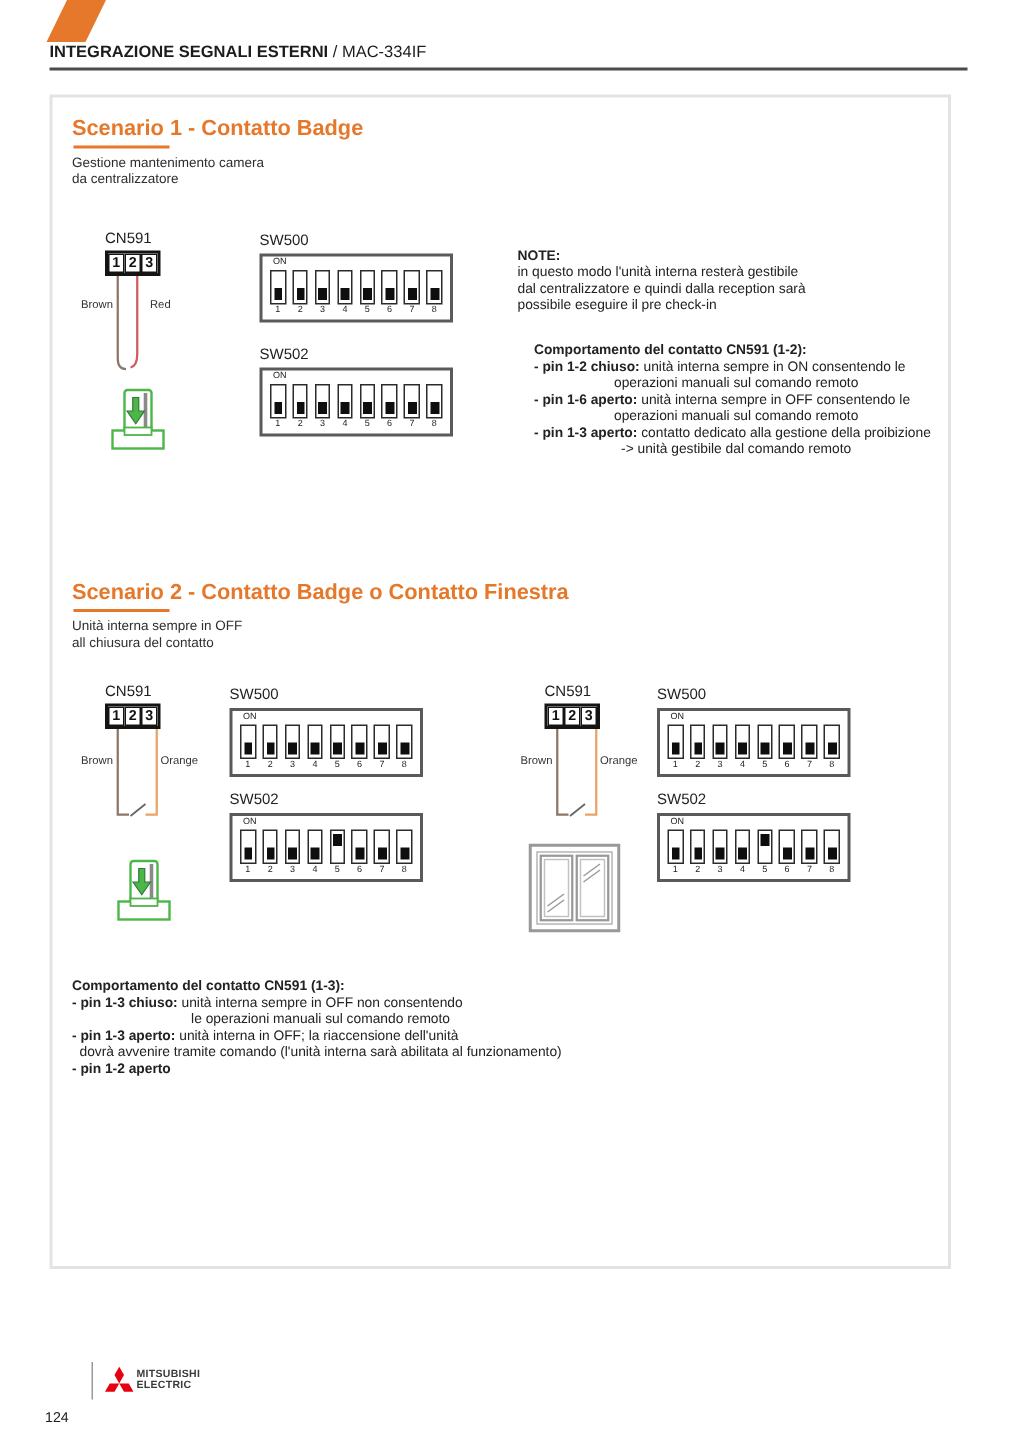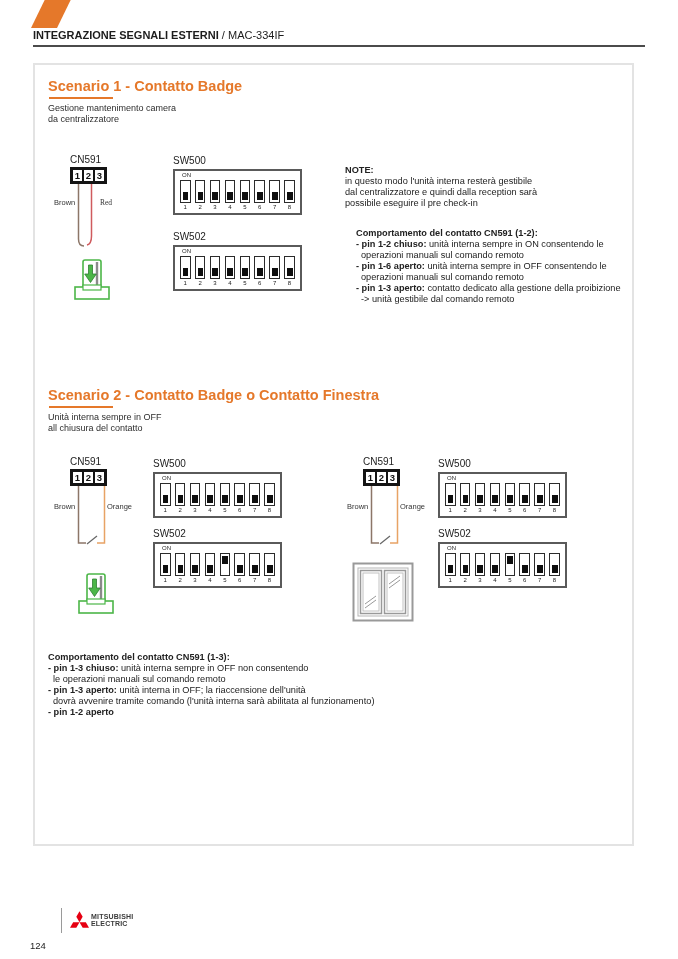--- a/index.html
+++ b/index.html
@@ -39,21 +39,21 @@
   .dip-sw { width:10.5px; height:23px; border:1.2px solid #2b2b2b; background:#fff; position:relative; }
   .dip-sw::after { content:""; position:absolute; left:1.7px; width:5.6px; height:8.5px; background:#0e0e0e; }
   .dip-sw.down::after { bottom:1.6px; }
   .dip-sw.up::after { top:1.6px; }
   .dip-num { font-size:6px; color:#222; margin-top:1px; }
 
   
   .tblock { position:absolute; font-size:9.2px; line-height:11px; color:#222; }
   .tblock .ttl { font-weight:bold; white-space:nowrap; }
   .bl { white-space:nowrap; }
-  .bl.ind { padding-left:5px; }
+  .bl.ind { padding-left:5px;text-align:center; }
   .bl .bold { font-weight:bold; }
 
   
   .abs { position:absolute; }
 
   
   .page-num { position:absolute; left:30px; top:940px; font-size:9.5px; color:#222; }
   .foot-div { position:absolute; left:61px; top:908px; width:1px; height:25px; background:#9a9a9a; }
   .mlogo { position:absolute; left:70px; top:911px; }
   .mword { position:absolute; left:91px; top:913px; font-size:7px; font-weight:bold; line-height:7px; color:#3a3a3a; letter-spacing:0.2px; }
@@ -83,21 +83,21 @@
     <div class="conn-pins">
         <div class="pin">1</div>
         <div class="pin">2</div>
         <div class="pin">3</div>
       </div>
     <svg class="wires" width="43" height="72" viewBox="0 0 43 72">
       <path d="M8.5,0 V55 Q8.5,62 14,62" fill="none" stroke="#8C7668" stroke-width="1.5"></path>
       <path d="M21.5,0 V52 Q21.5,60 17,61" fill="none" stroke="#CF5B5E" stroke-width="1.5"></path>
     </svg>
     <span class="wl" style="left:-16px; top:44px;">Brown</span>
-    <span class="wl" style="left:30px; top:44px;font-family:Liberation Serif, serif;">Red</span>
+    <span class="wl" style="left:30px; top:44px;">Red</span>
   </div>
 
   <svg class="abs" style="left:72px; top:258px;" width="40" height="44" viewBox="0 0 40 44">
     <rect x="11" y="2" width="18" height="31" rx="2" fill="#fff" stroke="#4CB648" stroke-width="1.6"></rect>
     <line x1="25" y1="4" x2="25" y2="32" stroke="#8a8a8a" stroke-width="2.4"></line>
     <rect x="3" y="29" width="34" height="12" fill="#fff" stroke="#4CB648" stroke-width="1.6"></rect>
     <rect x="11" y="27" width="18" height="5" fill="#fff" stroke="#4CB648" stroke-width="1.2"></rect>
     <path d="M16.5,7 h4 v9 h3.8 l-5.8,8.5 -5.8,-8.5 h3.8 z" fill="#4CB648" stroke="#2e7d32" stroke-width="0.8"></path>
   </svg>
 

